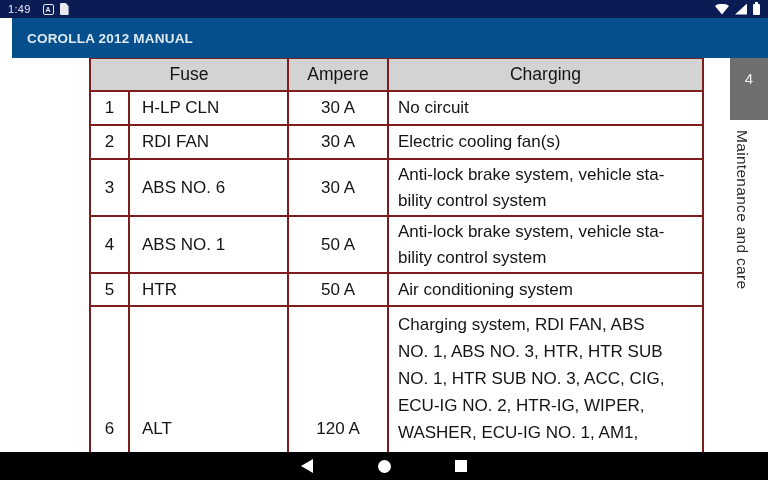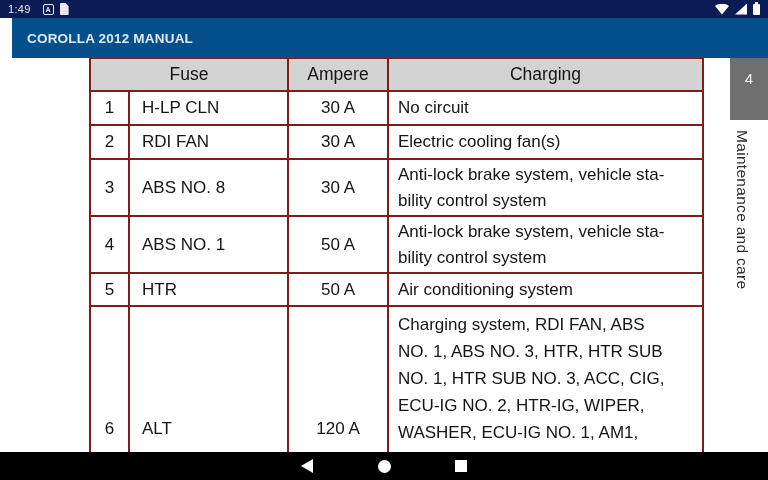--- a/index.html
+++ b/index.html
@@ -154,21 +154,21 @@
         <td class="c-cir">No circuit</td>
       </tr>
       <tr class="h34">
         <td class="c-num">2</td>
         <td class="c-name">RDI FAN</td>
         <td class="c-amp">30 A</td>
         <td class="c-cir">Electric cooling fan(s)</td>
       </tr>
       <tr class="h57">
         <td class="c-num">3</td>
-        <td class="c-name">ABS NO. 8</td>
+        <td class="c-name">ABS NO. 6</td>
         <td class="c-amp">30 A</td>
         <td class="c-cir">Anti-lock brake system, vehicle sta-
 bility control system</td>
       </tr>
       <tr class="h57">
         <td class="c-num">4</td>
         <td class="c-name">ABS NO. 1</td>
         <td class="c-amp">50 A</td>
         <td class="c-cir">Anti-lock brake system, vehicle sta-
 bility control system</td>

